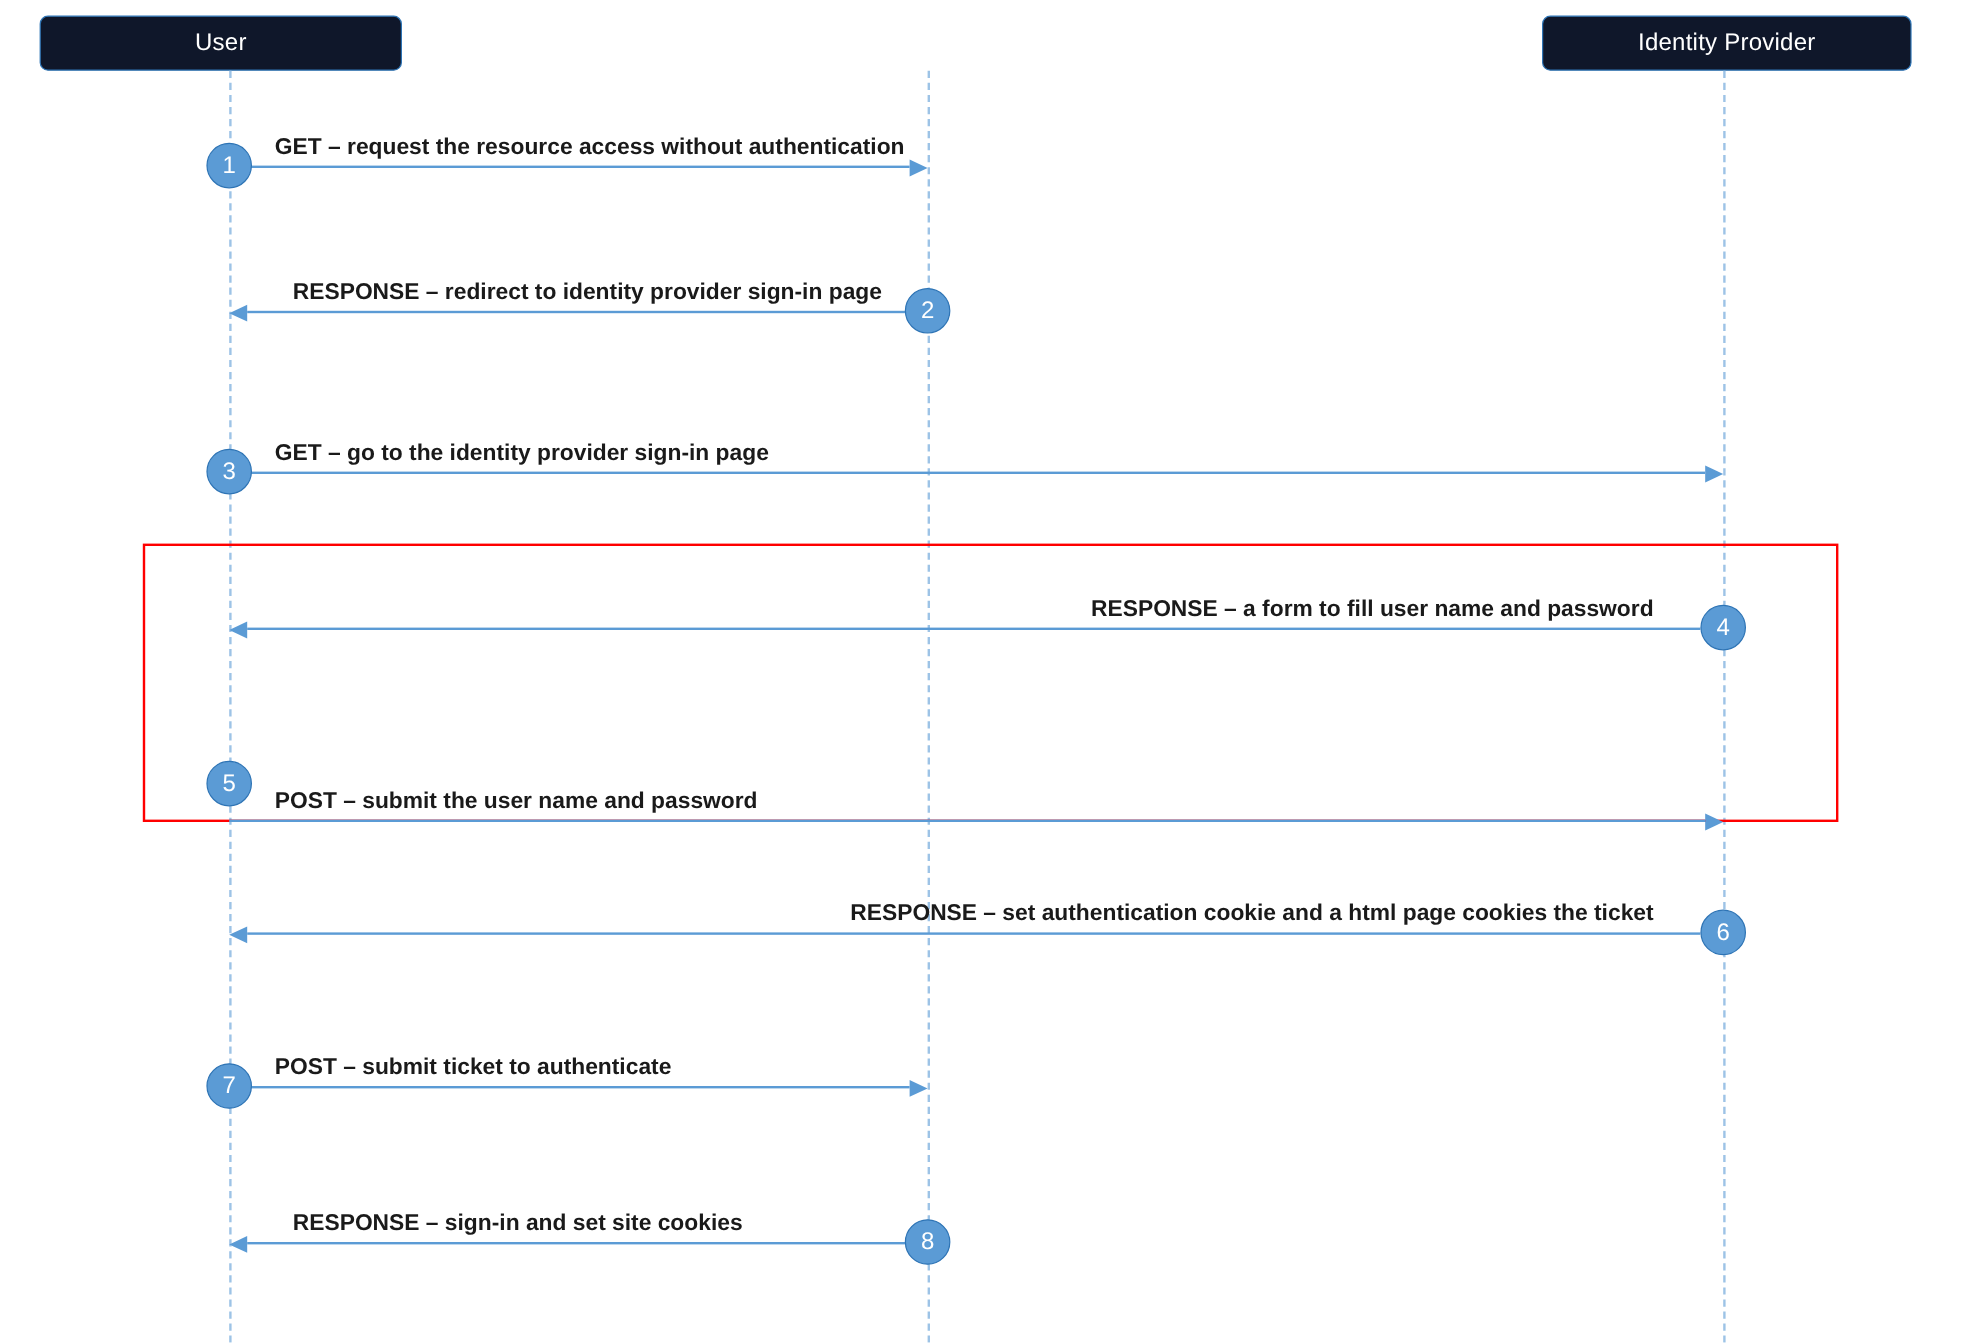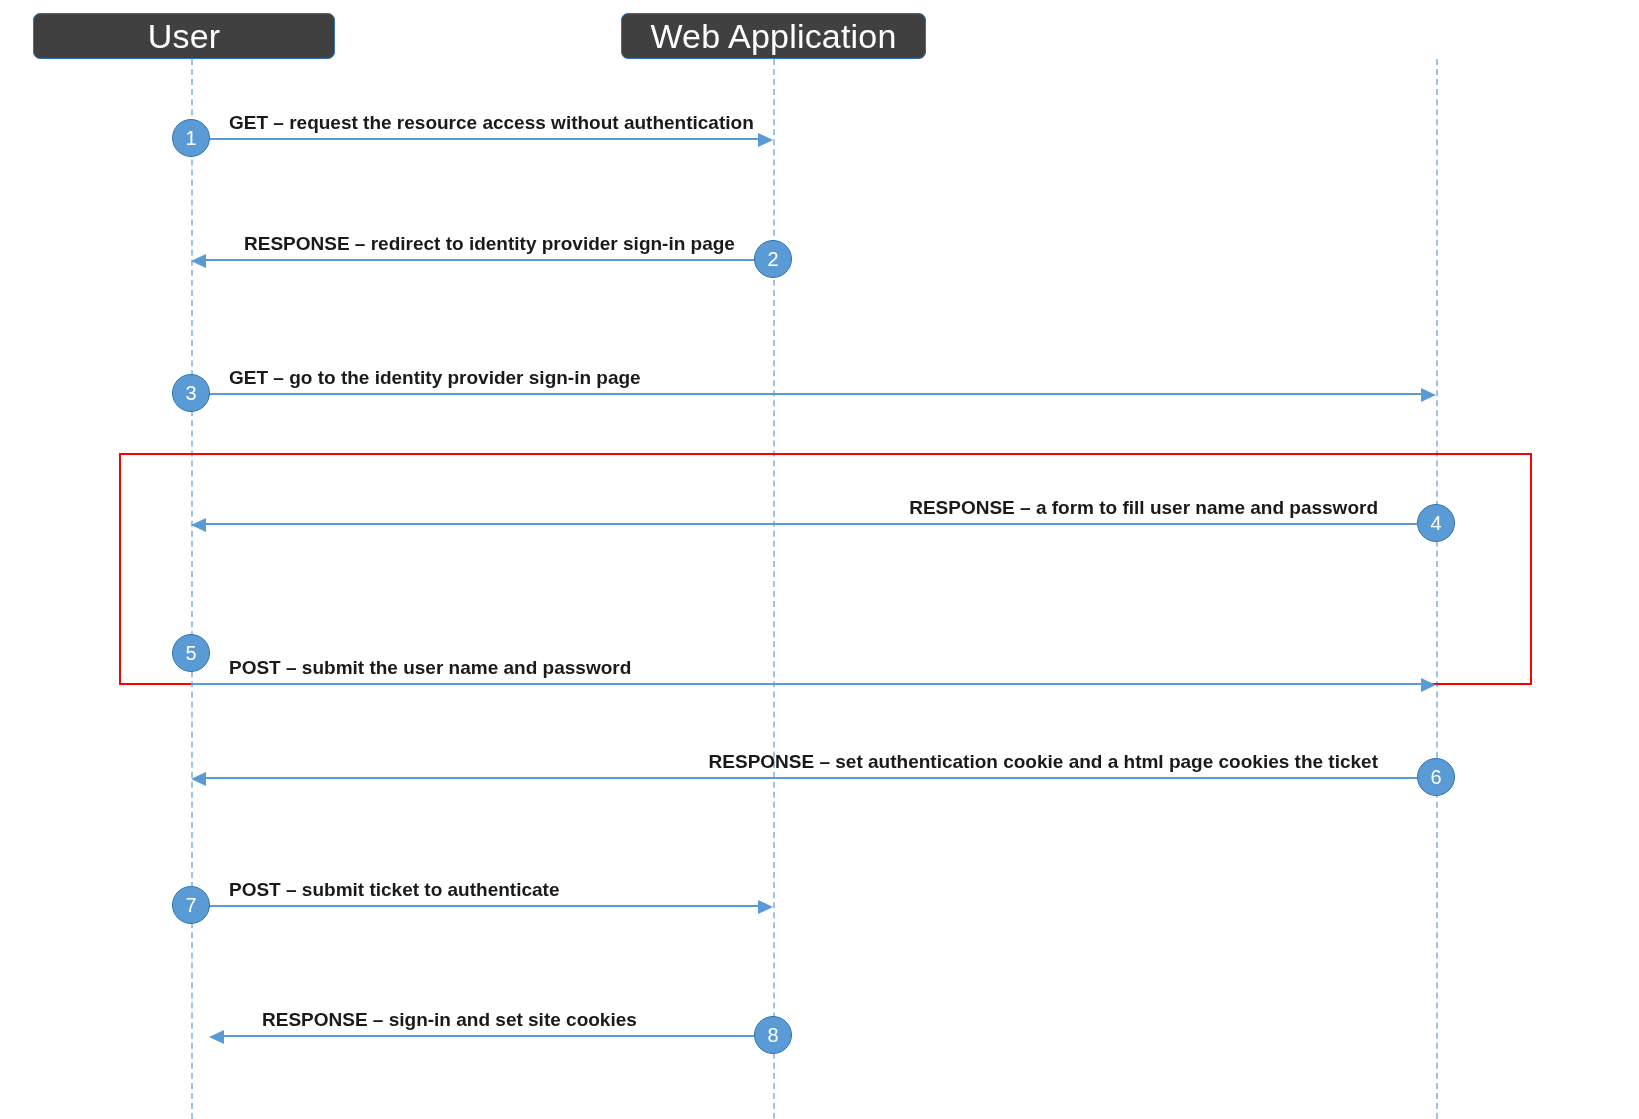--- a/index.html
+++ b/index.html
@@ -15,25 +15,25 @@
     position: relative;
     width: 1639px;
     height: 1119px;
     background: #ffffff;
     overflow: hidden;
   }
   
   .participant {
     position: absolute;
     box-sizing: border-box;
-    background: #404040;
+    background: #0f172a;
     border: 1px solid #2e74b5;
     border-radius: 7px;
     color: #ffffff;
-    font-size: 34px;
+    font-size: 20px;
     font-weight: 400;
     display: flex;
     align-items: center;
     justify-content: center;
     letter-spacing: .2px;
     height: 46px;
     top: 13px;
   }
   
   .lifeline {
@@ -104,22 +104,22 @@
   }
 </style>
 </head>
 <body>
 
 <div id="canvas">
 
   <div class="participant" style="left:33px; width:302px;">
     <span>User</span>
   </div>
-  <div class="participant" style="left:621px; width:305px;">
-    <span>Web Application</span>
+  <div class="participant" style="left:1285px; width:308px;">
+    <span>Identity Provider</span>
   </div>
 
   <div class="lifeline" style="left:191px;"></div>
   <div class="lifeline" style="left:773px;"></div>
   <div class="lifeline" style="left:1436px;"></div>
 
   <div class="highlight" style="left:119px; top:453px; width:1413px; height:232px;"></div>
 
   <div class="msg" style="left:191px; top:138px; width:567px;">
     <span class="arrowhead right"></span>
@@ -170,21 +170,21 @@
   </div>
 
   <div class="msg" style="left:191px; top:905px; width:567px;text-align:right;">
     <span class="arrowhead right"></span>
     <span class="msg-label lead">POST – submit ticket to authenticate</span>
   </div>
   <div class="step" style="left:191px; top:905px;">
     <span>7</span>
   </div>
 
-  <div class="msg" style="left:224px; top:1035px; width:567px;">
+  <div class="msg" style="left:206px; top:1035px; width:567px;">
     <span class="arrowhead left"></span>
     <span class="msg-label lead">RESPONSE – sign-in and set site cookies</span>
   </div>
   <div class="step" style="left:773px; top:1035px;">
     <span>8</span>
   </div>
 
 </div>
 
 </body></html>

